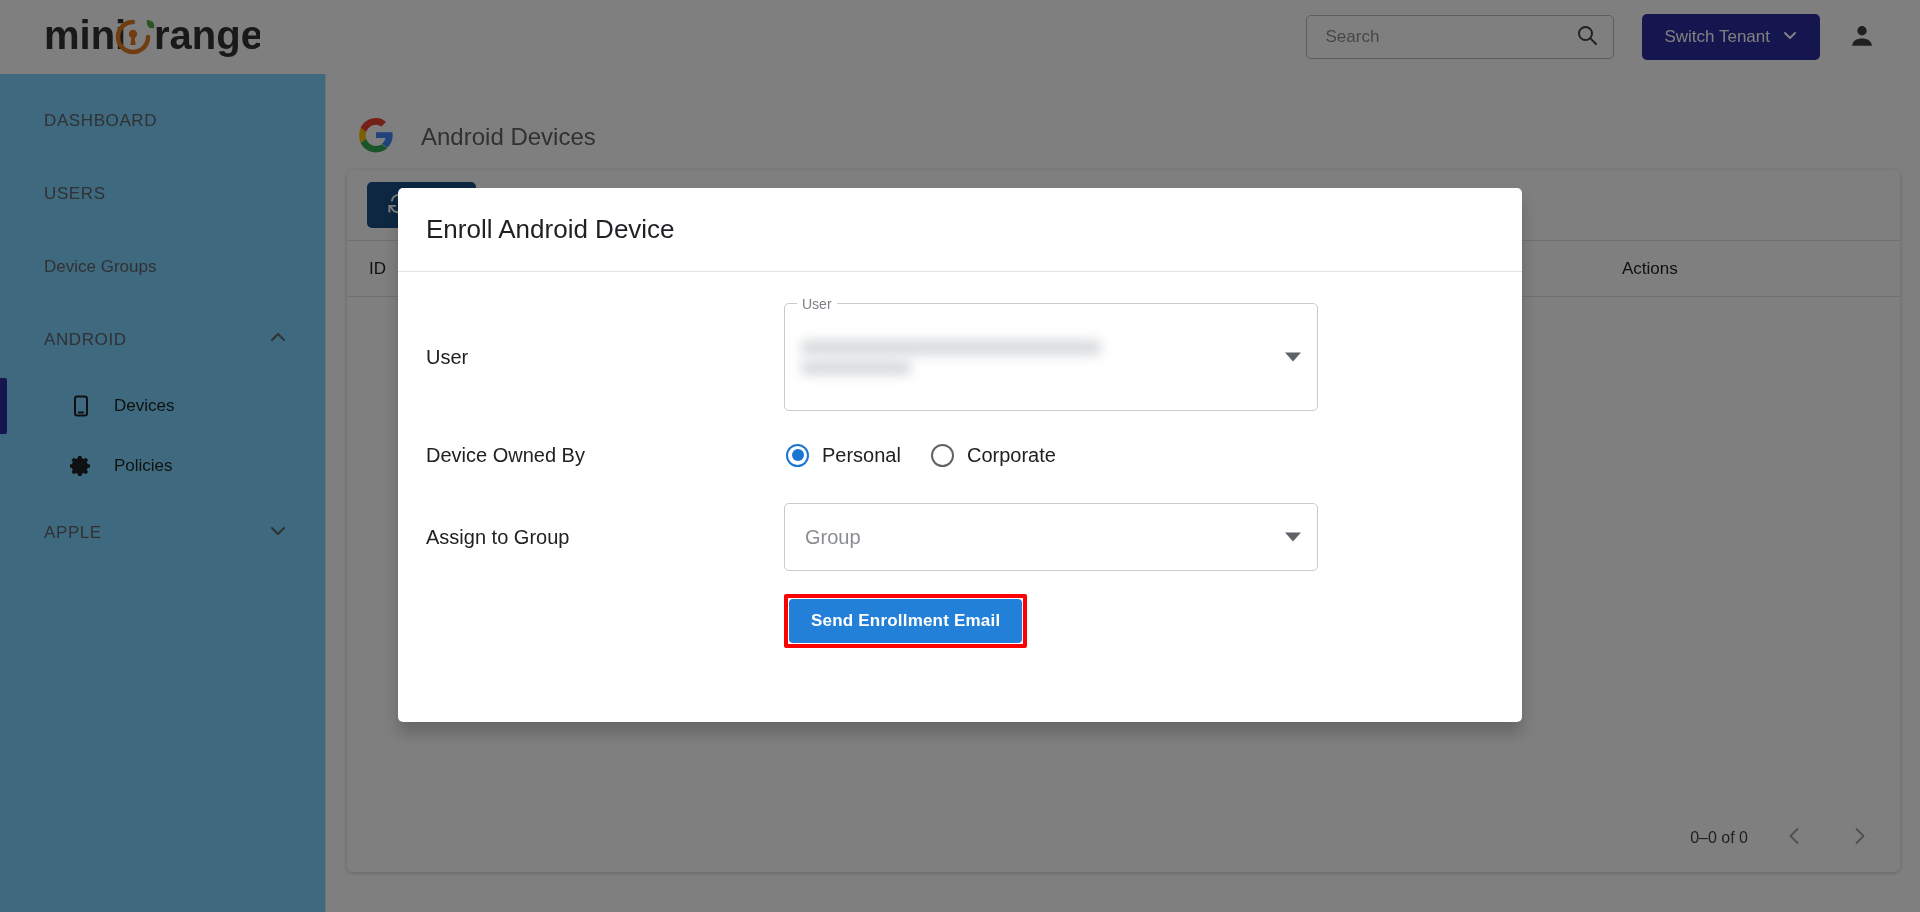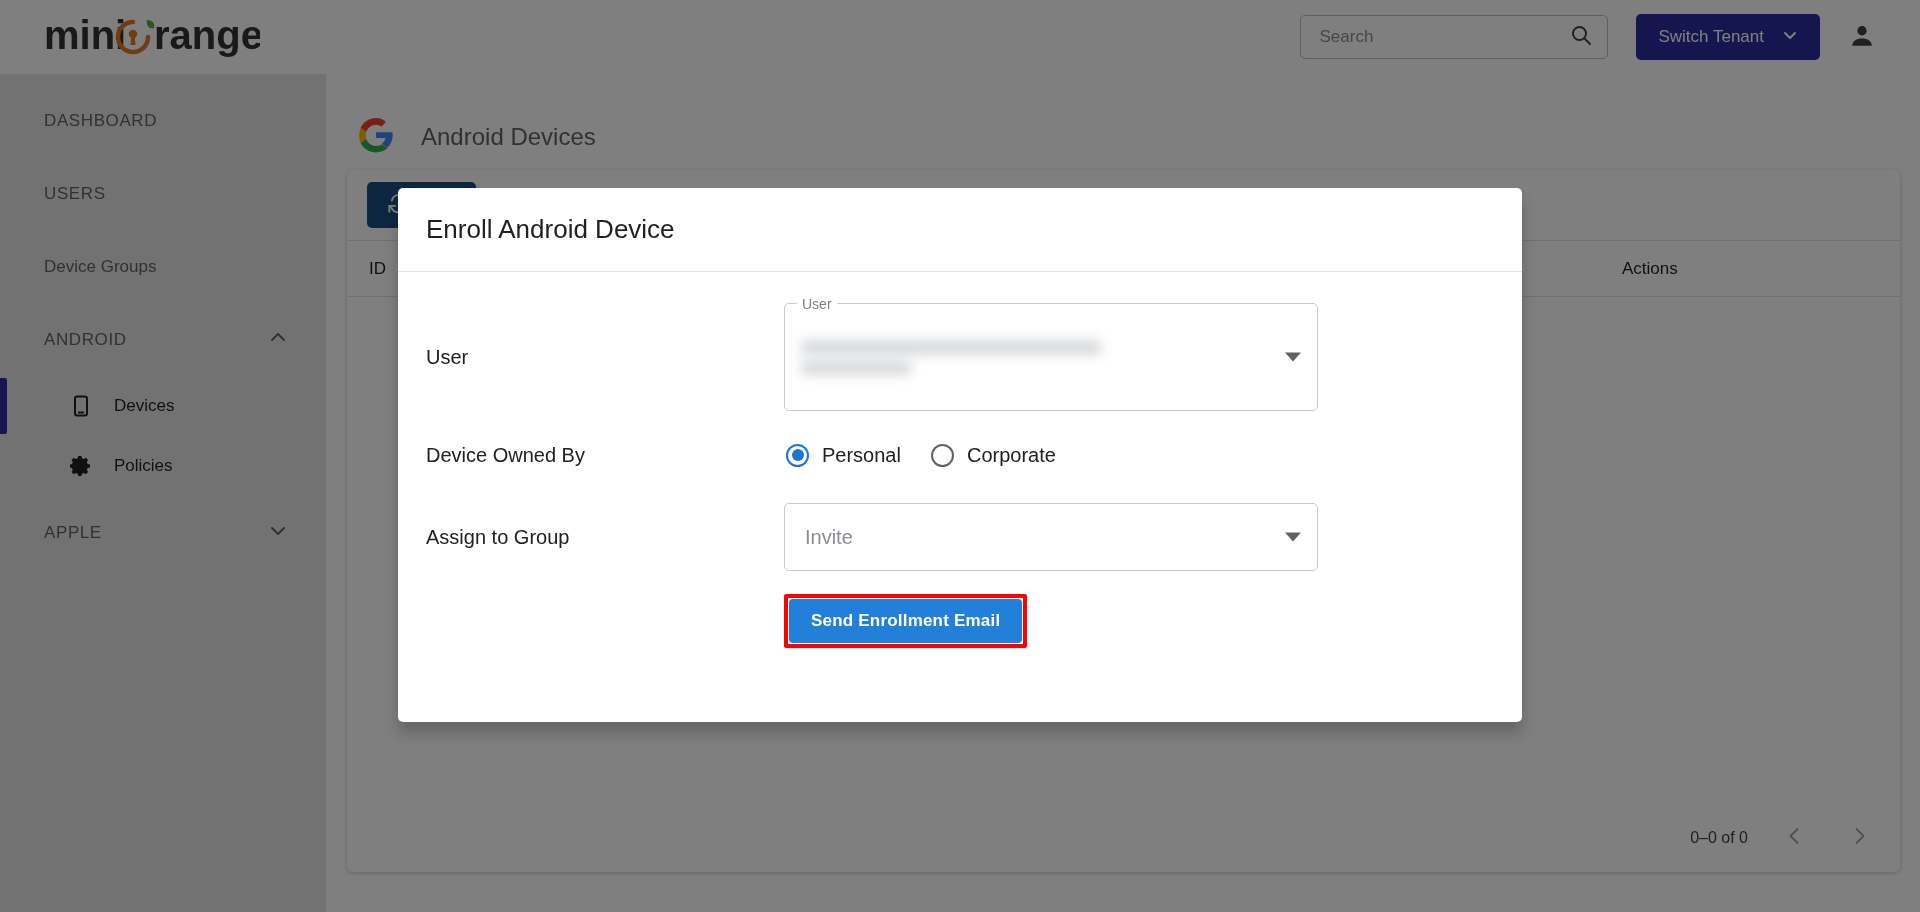--- a/index.html
+++ b/index.html
@@ -30,28 +30,28 @@
     display: flex; align-items: center; padding: 0 14px 0 18px; background: #fff;
   }
   .search-box input {
     flex: 1; border: 0; outline: 0; font-size: 17px; color: #000000;
     font-family: "Liberation Sans", sans-serif; background: transparent;
   }
   .search-box input::placeholder { color: #8a8d92; }
   .switch-tenant {
     height: 46px; background: #2b2a9e; color: #fff; border: 0; border-radius: 5px;
     padding: 0 22px; font-size: 17px; font-family: "Liberation Sans", sans-serif;
-    display: flex; align-items: center; gap: 18px; cursor: pointer;
+    display: flex; align-items: center; gap: 12px; cursor: pointer;
   }
   .avatar-btn { background: none; border: 0; cursor: pointer; display: flex; align-items: center; }
 
   
   .sidebar {
     position: absolute; left: 0; top: 74px; width: 326px; height: 838px;
-    background: #e5e5e5; border-right: 1px solid #e3e4e6; padding-top: 10px;
+    background: #7dd3fc; border-right: 1px solid #e3e4e6; padding-top: 10px;
   }
   .nav-item {
     position: relative; height: 73px; display: flex; align-items: center;
     padding-left: 44px; cursor: pointer; color: #5f6368; font-size: 17px;
   }
   .nav-item.caps { letter-spacing: .6px; }
   .nav-item .chev { position: absolute; right: 36px; top: 50%; transform: translateY(-50%); }
   .nav-sub {
     position: relative; height: 60px; display: flex; align-items: center;
     padding-left: 68px; gap: 20px; cursor: pointer; color: #1f2023; font-size: 17px;
@@ -354,21 +354,21 @@
               <span>Corporate</span>
             </label>
           </div>
         </div>
       </div>
 
       <div class="frow" style="min-height:94px">
         <div class="flabel">Assign to Group</div>
         <div class="fctl">
           <div class="plain-select">
-            <span>Invite</span>
+            <span>Group</span>
             <span class="caret"></span>
           </div>
         </div>
       </div>
 
 
       <div class="submit-row">
         <div class="submit-wrap">
           <button class="send-btn">Send Enrollment Email</button>
         </div>

